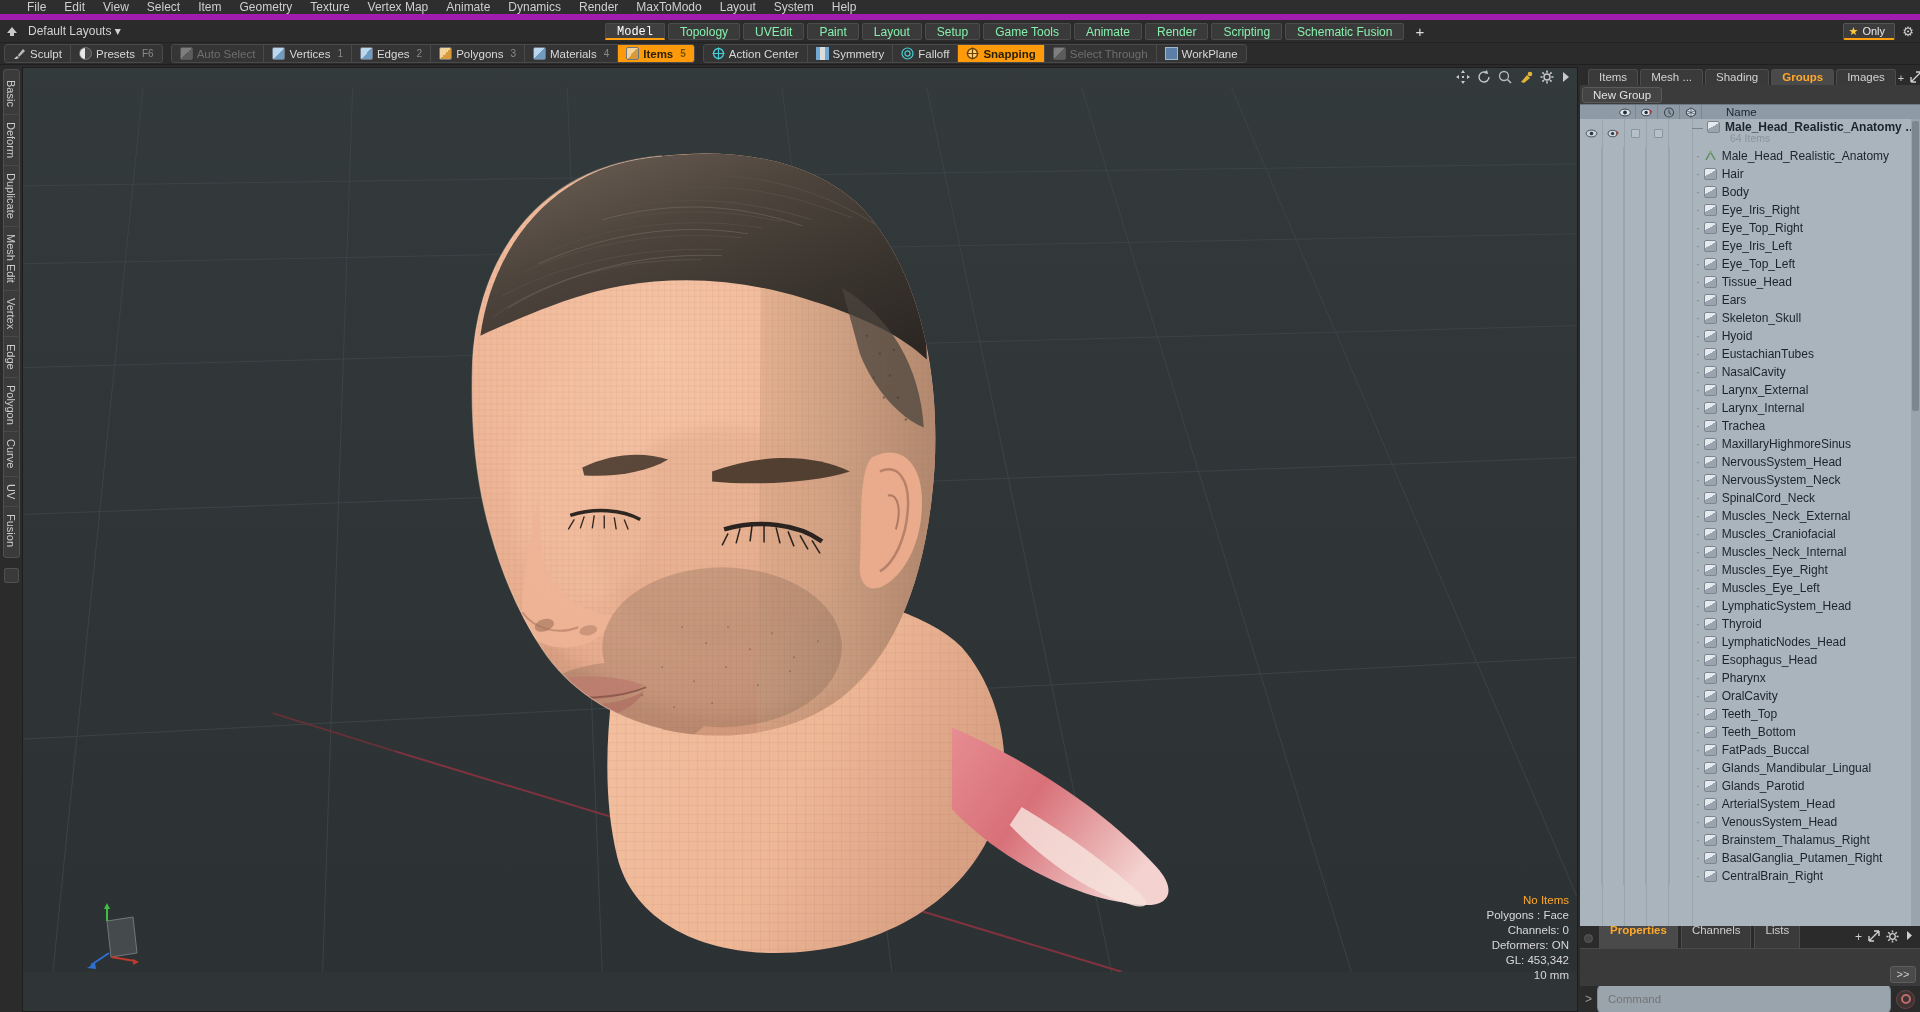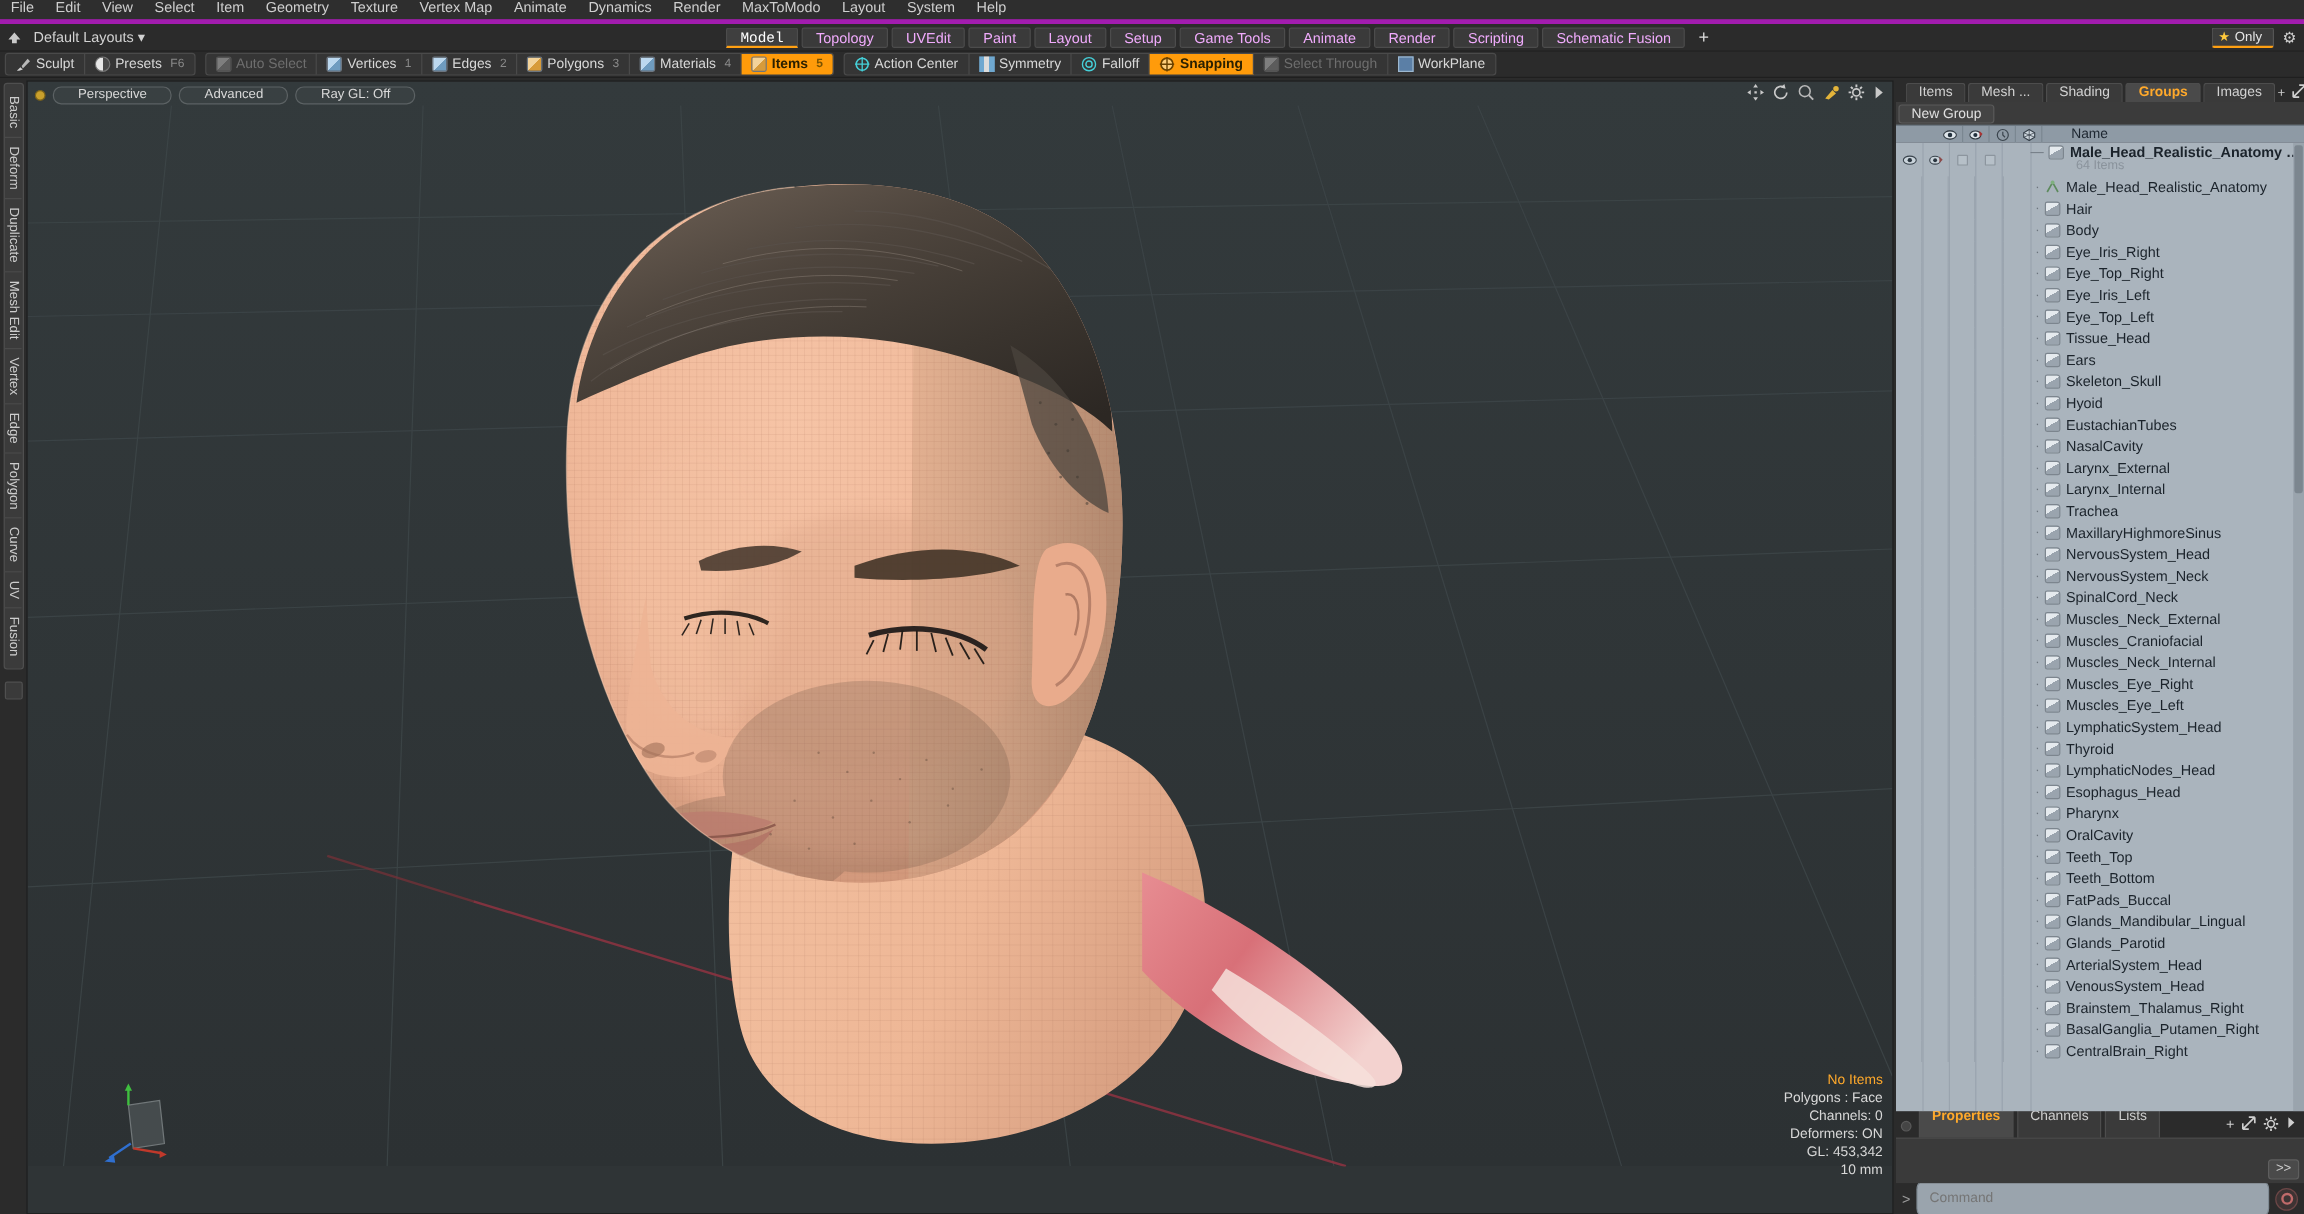--- a/index.html
+++ b/index.html
@@ -6,32 +6,32 @@
   html,body {
     width:1920px; height:1012px; overflow:hidden;
     background:#2b2b2b;
     font-family:"Liberation Sans", sans-serif;
     font-size:12px; color:#c8c8c8;
     -webkit-font-smoothing:antialiased;
   }
   .app { position:relative; width:1920px; height:1012px; display:flex; flex-direction:column; background:#2b2b2b; }
 
   
-  .menubar { height:20px; background:#2e2e2e; display:flex; align-items:flex-end;
-             padding-left:0; border-bottom:4px solid #a21caf; flex:0 0 20px; }
+  .menubar { height:20px; background:#2e2e2e; display:flex; align-items:center;
+             padding-left:18px; border-bottom:6px solid #a21caf; flex:0 0 20px; }
   .menubar .mi { padding:0 9px; font-size:12px; color:#cfcfcf; line-height:20px; cursor:default; white-space:nowrap; }
 
   
   .layoutbar { height:23px; background:#2b2b2b; display:flex; align-items:center;
                border-bottom:1px solid #222; flex:0 0 23px; position:relative; }
   .up-arrow { width:24px; height:23px; display:flex; align-items:center; justify-content:center; color:#bdbdbd; font-size:11px;}
   .layout-select { font-size:12px; color:#d2d2d2; padding-left:4px; white-space:nowrap;}
   .layout-tabs { position:absolute; left:605px; top:0; height:23px; display:flex; align-items:center; }
   .ltab { height:17px; line-height:17px; padding:0 11px; margin-right:3px; font-size:12px;
-          color:#f0abfc; background:#3a3a3a; border:1px solid #4c4c4c; border-radius:2px; white-space:nowrap;}
+          color:#86efac; background:#3a3a3a; border:1px solid #4c4c4c; border-radius:2px; white-space:nowrap;}
   .ltab.active { background:#3f3f3f; color:#fff; border-bottom:2px solid #ffa012; border-radius:2px 2px 0 0;font-family:Liberation Mono, monospace;}
   .ltab.plus { background:transparent; border:none; font-size:15px; color:#ddd; padding:0 8px;}
   .layout-right { position:absolute; right:4px; top:0; height:23px; display:flex; align-items:center; gap:5px;}
   .only-btn { height:17px; line-height:15px; padding:0 9px 0 5px; background:#3c3c3c; border:1px solid #555;
               border-bottom:2px solid #ffa012; color:#e8e8e8; font-size:11px; display:flex; align-items:center; gap:4px; border-radius:2px;}
   .star { color:#ffc93c; font-size:11px; }
   .gearbtn { color:#cfcfcf; font-size:13px; width:16px; text-align:center;}
 
   
   .modebar { height:22px; background:#2b2b2b; display:flex; align-items:center; gap:0;
@@ -531,26 +531,20 @@
               <circle cx="620" cy="628" r="1"></circle>
                 <circle cx="652" cy="640" r="1"></circle>
                 <circle cx="690" cy="636" r="1"></circle>
             </g>
           </g>
 
           <path d="M 640 88 C 500 100, 452 210, 450 300 C 448 365, 455 420, 468 465
                    C 482 515, 500 552, 520 582 C 545 620, 588 650, 640 662" stroke="#f7cfb4" stroke-width="1.2" fill="none" opacity="0.45"></path>
         </svg>
 
-        <div class="vp-head">
-          <div class="vdot"></div>
-          <div class="vbtn">Perspective</div>
-          <div class="vbtn">Advanced</div>
-          <div class="vbtn">Ray GL: Off</div>
-        </div>
         <div class="vp-head-right">
           <span>
             <svg width="14" height="14" viewBox="0 0 14 14">
                 <path d="M7 0 L9 3 H5 Z M7 14 L5 11 H9 Z M0 7 L3 5 V9 Z M14 7 L11 9 V5 Z M6 6 h2 v2 h-2 z" fill="#c9c9c9"></path>
               </svg>
           </span>
           <span>
             <svg width="14" height="14" viewBox="0 0 14 14">
                 <path d="M12 7a5 5 0 1 1-2-4" stroke="#c9c9c9" stroke-width="1.4" fill="none"></path>
                 <path d="M10 0 l1 4 l-4 -1 z" fill="#c9c9c9"></path>

